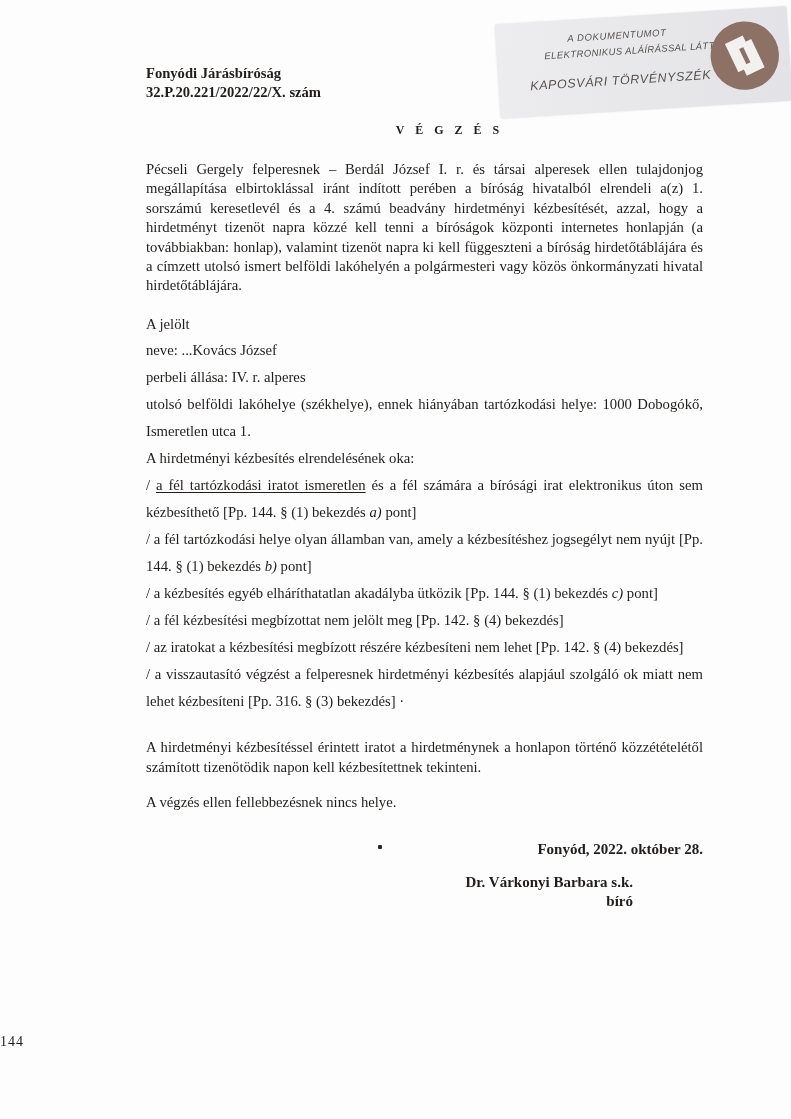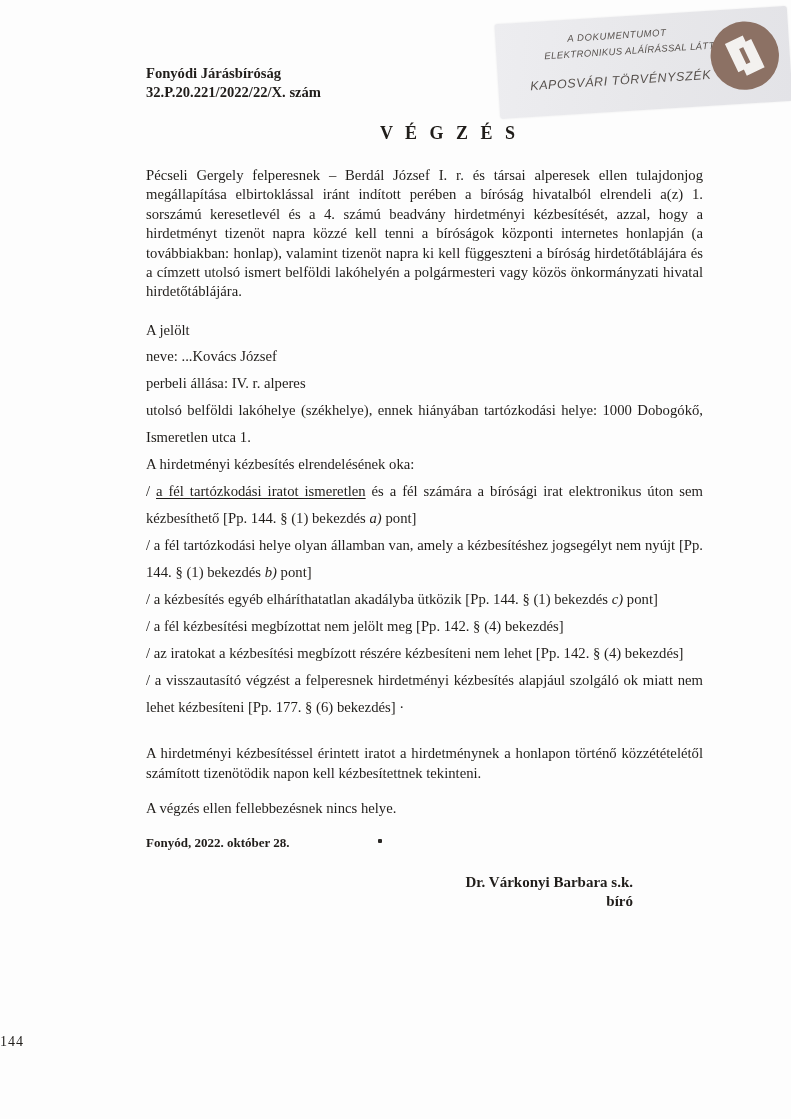--- a/index.html
+++ b/index.html
@@ -10,36 +10,36 @@
   }
   .page{
     position:relative;width:791px;height:1119px;overflow:hidden;
     background:#fdfdfd;color:#201d1a;
   }
   .content{
     position:absolute;left:146px;top:0;width:557px;
   }
   .doc-header{margin-top:64px;font-weight:bold;font-size:14.6px;line-height:19px;}
   .doc-title{
-    margin-top:21px;font-weight:bold;font-size:18px;letter-spacing:4px;
+    margin-top:21px;font-weight:bold;font-size:12px;letter-spacing:4px;
     text-align:center;text-indent:50px;
   }
   .intro{
     margin-top:22px;font-size:14.7px;line-height:19.4px;
     text-align:justify;
   }
   .addressee{margin-top:13px;font-size:14.7px;line-height:26.8px;}
   .addressee p{margin:0;}
   .addr-line{text-align:justify;}
   .reasons{margin-top:0;font-size:14.7px;line-height:27px;}
   .reasons p{margin:0;text-align:justify;}
   .reasons .u{text-decoration:underline;text-underline-offset:2px;}
   .closing-1{margin-top:22px;font-size:14.7px;line-height:20.5px;text-align:justify;}
   .no-appeal{margin-top:12px;font-size:14.7px;line-height:20px;}
-  .date-line{margin-top:17px;font-size:13px;font-weight:bold;position:relative;}
+  .date-line{margin-top:29px;font-size:15px;font-weight:bold;position:relative;text-align:right;}
   .ink-speck{
     position:absolute;width:4px;height:4px;background:#2a2724;border-radius:1px;
     display:inline-block;
   }
   .speck-date{left:232px;top:4px;}
   .signature{
     position:absolute;left:433px;top:873px;width:200px;text-align:right;
     font-weight:bold;font-size:15px;line-height:19px;
   }
   .signature .sig-role{padding-left:34px;}
@@ -101,21 +101,21 @@
       <p class="addr-line">utolsó belföldi lakóhelye (székhelye), ennek hiányában tartózkodási helye: 1000 Dobogókő, Ismeretlen utca 1.</p>
     </div>
 
     <div class="reasons">
       <p>A hirdetményi kézbesítés elrendelésének oka:</p>
       <p><span>/ </span><span class="u">a fél tartózkodási iratot ismeretlen</span><span> és a fél számára a bírósági irat elektronikus úton sem kézbesíthető [Pp. 144. § (1) bekezdés </span><i>a)</i><span> pont]</span></p>
       <p><span>/ a fél tartózkodási helye olyan államban van, amely a kézbesítéshez jogsegélyt nem nyújt [Pp. 144. § (1) bekezdés </span><span class="u"></span><span></span><i>b)</i><span> pont]</span></p>
       <p><span>/ a kézbesítés egyéb elháríthatatlan akadályba ütközik [Pp. 144. § (1) bekezdés </span><span class="u"></span><span></span><i>c)</i><span> pont]</span></p>
       <p><span>/ a fél kézbesítési megbízottat nem jelölt meg [Pp. 142. § (4) bekezdés]</span></p>
       <p><span>/ az iratokat a kézbesítési megbízott részére kézbesíteni nem lehet [Pp. 142. § (4) bekezdés]</span></p>
-      <p><span>/ a visszautasító végzést a felperesnek hirdetményi kézbesítés alapjául szolgáló ok miatt nem lehet kézbesíteni [Pp. 177. § (6) bekezdés] ·</span></p>
+      <p><span>/ a visszautasító végzést a felperesnek hirdetményi kézbesítés alapjául szolgáló ok miatt nem lehet kézbesíteni [Pp. 316. § (3) bekezdés] ·</span></p>
     </div>
 
     <p class="closing-1">A hirdetményi kézbesítéssel érintett iratot a hirdetménynek a honlapon történő közzétételétől számított tizenötödik napon kell kézbesítettnek tekinteni.</p>
     <p class="no-appeal">A végzés ellen fellebbezésnek nincs helye.</p>
     <p class="date-line"><span>Fonyód, 2022. október 28.</span><span class="ink-speck speck-date"></span></p>
 
   </div>
 
   <div class="signature">
     <div>Dr. Várkonyi Barbara s.k.</div>

